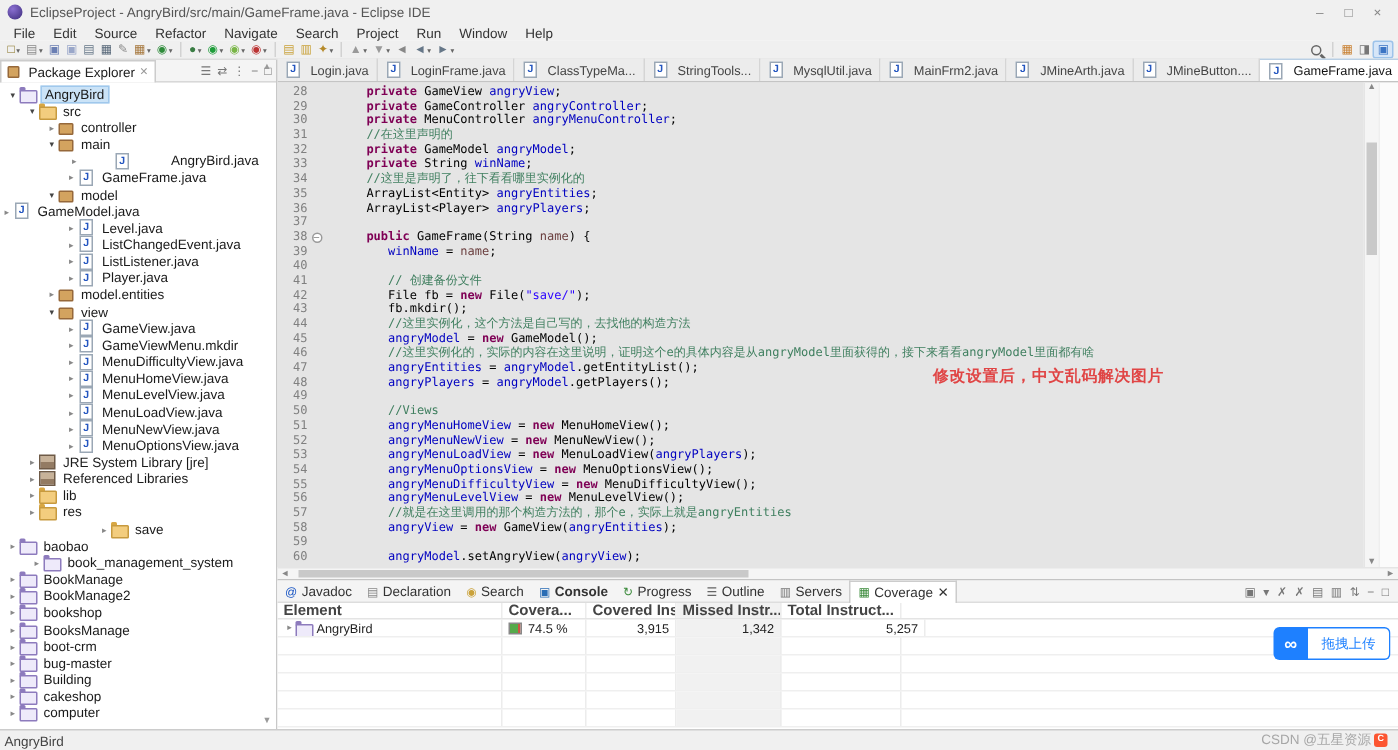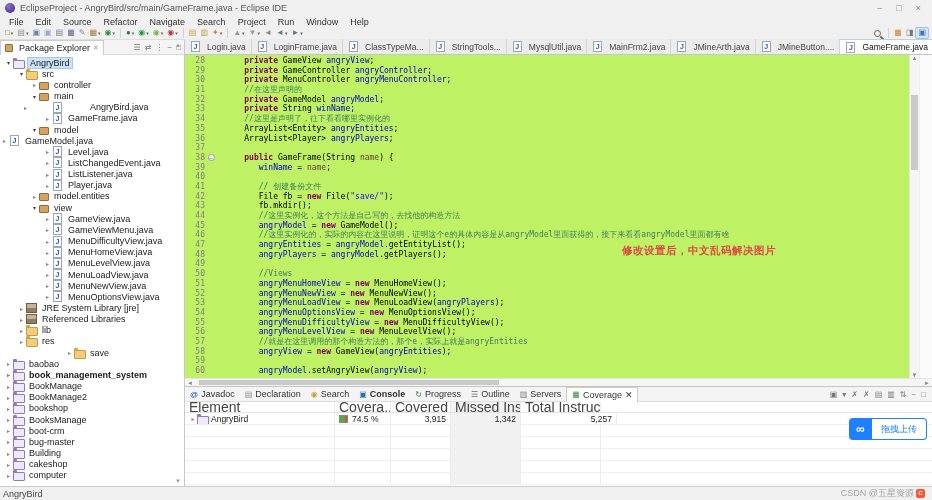--- a/index.html
+++ b/index.html
@@ -48,21 +48,21 @@
   .fi.lib { background:linear-gradient(180deg,#c7b299 0 4px,#937b63 4px 10px); border:1px solid #6e5a47; }
   .fi.jfile { background:#fff; border:1px solid #9aa7b5; width:9px; height:11px; margin-left:1px; margin-right:4px; }
   .fi .lt { position:absolute; font:bold 7px/10px "Liberation Sans",sans-serif; color:#2456c0; left:0; right:0; text-align:center; top:0; }
   .fi.jproj .lt, .fi.srcpkg .lt { font-size:6px; top:2px; color:#4b3a8b; }
   .fi.srcpkg .dot { position:absolute; right:0; bottom:0; width:4px; height:4px; background:#96683a; }
   
   .editor-col { flex:1; display:flex; flex-direction:column; min-width:0; }
   .tabstrip { height:15px; background:#f2f2f2; border-bottom:1px solid #c4c4c4; display:flex; align-items:flex-end; flex:none; }
   .etab { height:15px; display:flex; align-items:center; gap:3px; padding:0 5px; border-right:1px solid #d5d5d5; background:#ececec; color:#444; flex:none; font-size:8.5px; white-space:nowrap; }
   .etab.active { background:#fff; border-top:1px solid #b9cfe4; color:#111; }
-  .editor { flex:1; position:relative; display:flex; background:#bef264; overflow:hidden; }
+  .editor { flex:1; position:relative; display:flex; background:#e5e5e5; overflow:hidden; }
   .code-scroll { flex:1; overflow:hidden; padding-top:1px; }
   .codeline { display:flex; height:9.7px; line-height:9.7px; font-family:"DejaVu Sans Mono", monospace; font-size:8px; }
   .lnum { width:20px; flex:none; text-align:right; color:#808080; }
   .foldc { width:12px; flex:none; text-align:center; }
   .foldmark { display:inline-block; width:7px; height:7px; border:1px solid #9a9a9a; border-radius:50%; font-size:6px; line-height:5px; color:#666; background:#fff; margin-top:1px; }
   .ctext { white-space:pre; padding-left:8px; }
   .k { color:#7f0055; font-weight:bold; }
   .c { color:#3f7f5f; }
   .s { color:#2a00ff; }
   .f { color:#0000c0; }
@@ -79,21 +79,21 @@
   
   .bottom-panel { height:100px; flex:none; border-top:1px solid #c4c4c4; display:flex; flex-direction:column; position:relative; background:#fff; }
   .bp-header { height:15px; background:#f4f4f4; border-bottom:1px solid #ddd; display:flex; align-items:center; flex:none; }
   .btab { height:15px; display:flex; align-items:center; gap:3px; padding:0 5px; color:#333; flex:none; }
   .btab .bg { font-size:8px; }
   .btab.active { background:#fff; border:1px solid #ccc; border-bottom:none; }
   .btab.emph .blabel { font-weight:bold; }
   .bp-icons { margin-left:auto; display:flex; gap:5px; align-items:center; color:#777; font-size:8px; padding-right:6px; }
   .cov-table { flex:1; display:flex; flex-direction:column; overflow:hidden; }
   .trow { display:flex; flex:none; }
-  .trow.head { height:11px; line-height:11px; color:#444; font-size:14px; border-bottom:1px solid #e4e4e4; }
+  .trow.head { height:11px; line-height:11px; color:#444; font-size:10px; border-bottom:1px solid #e4e4e4;font-weight:bold; }
   .trow.body { height:12px; line-height:12px; border-bottom:1px solid #efefef; font-size:8.5px; }
   .tcell { flex:none; padding:0 4px; border-right:1px solid #ececec; overflow:hidden; white-space:nowrap; display:flex; align-items:center; }
   .tcell.num { justify-content:flex-end; }
   .tcell.shade { background:#f1f1f1; }
   .tfill { flex:1; }
   .covbar { width:9px; height:8px; background:linear-gradient(90deg,#55aa4a 0 75%, #cc5544 75% 100%); border:1px solid #888; margin-right:4px; flex:none; }
   .exp-arr { width:8px; text-align:center; color:#888; font-size:6px; flex:none; }
   .upload-badge { position:absolute; top:31px; right:5px; display:flex; height:22px; cursor:pointer; }
   .ub-icon { width:23px; background:#1e80ff; border-radius:4px 0 0 4px; color:#fff; font-weight:bold; font-size:12px; display:flex; align-items:center; justify-content:center; }
   .ub-text { background:#fff; border:1px solid #1e80ff; border-left:none; border-radius:0 4px 4px 0; color:#1e80ff; font-size:9px; display:flex; align-items:center; padding:0 9px; }
@@ -244,21 +244,21 @@
         <div class="tree-item" style="padding-left: 30px;">
           <span class="arrow">▸</span>
           <span class="fi pkg"></span>
           <span class="tree-label">controller</span>
         </div>
         <div class="tree-item" style="padding-left: 30px;">
           <span class="arrow exp">▾</span>
           <span class="fi pkg"></span>
           <span class="tree-label">main</span>
         </div>
-        <div class="tree-item" style="padding-left: 21px; gap: 22px;">
+        <div class="tree-item" style="padding-left: 45px; gap: 22px;">
           <span class="arrow">▸</span>
           <span class="fi jfile">
             <b class="lt">J</b>
           </span>
           <span class="tree-label">AngryBird.java</span>
         </div>
         <div class="tree-item" style="padding-left: 43px;">
           <span class="arrow">▸</span>
           <span class="fi jfile">
             <b class="lt">J</b>
@@ -320,21 +320,21 @@
           <span class="fi jfile">
             <b class="lt">J</b>
           </span>
           <span class="tree-label">GameView.java</span>
         </div>
         <div class="tree-item" style="padding-left: 43px;">
           <span class="arrow">▸</span>
           <span class="fi jfile">
             <b class="lt">J</b>
           </span>
-          <span class="tree-label">GameViewMenu.java</span>
+          <span class="tree-label">GameViewMenu.mkdir</span>
         </div>
         <div class="tree-item" style="padding-left: 43px;">
           <span class="arrow">▸</span>
           <span class="fi jfile">
             <b class="lt">J</b>
           </span>
           <span class="tree-label">MenuDifficultyView.java</span>
         </div>
         <div class="tree-item" style="padding-left: 43px;">
           <span class="arrow">▸</span>
@@ -394,21 +394,21 @@
         <div class="tree-item" style="padding-left: 17px; margin-left: 48px;">
           <span class="arrow">▸</span>
           <span class="fi folder"></span>
           <span class="tree-label">save</span>
         </div>
         <div class="tree-item" style="padding-left: 4px;">
           <span class="arrow">▸</span>
           <span class="fi cproj"></span>
           <span class="tree-label">baobao</span>
         </div>
-        <div class="tree-item" style="padding-left: 4px; font-weight: bold;">
+        <div class="tree-item" style="padding-left: 20px;">
           <span class="arrow">▸</span>
           <span class="fi cproj"></span>
           <span class="tree-label">book_management_system</span>
         </div>
         <div class="tree-item" style="padding-left: 4px;">
           <span class="arrow">▸</span>
           <span class="fi cproj"></span>
           <span class="tree-label">BookManage</span>
         </div>
         <div class="tree-item" style="padding-left: 4px;">

